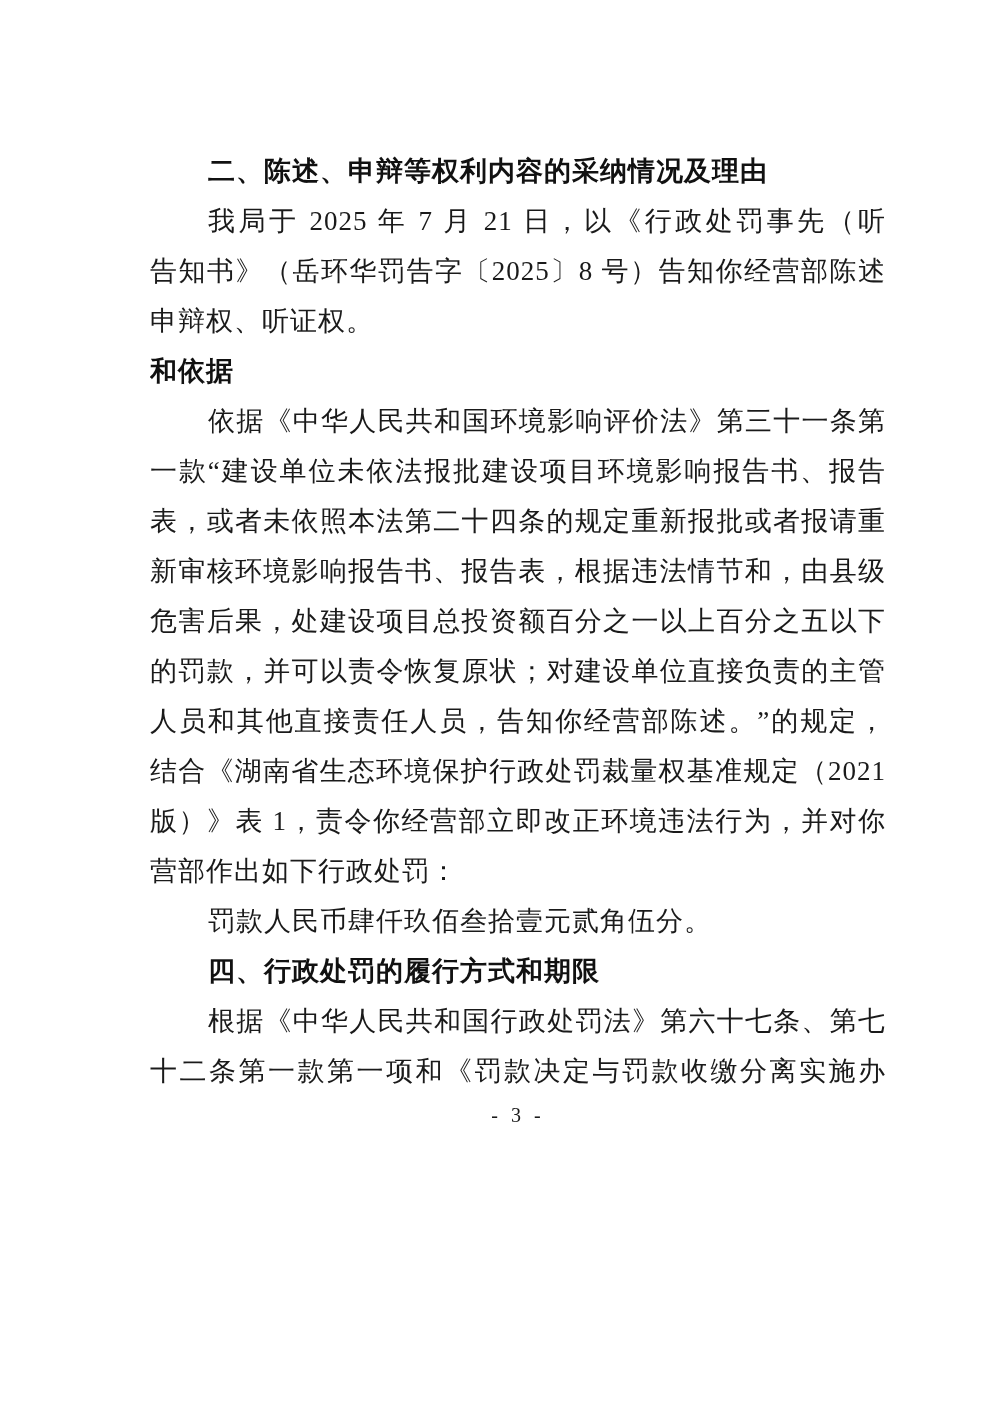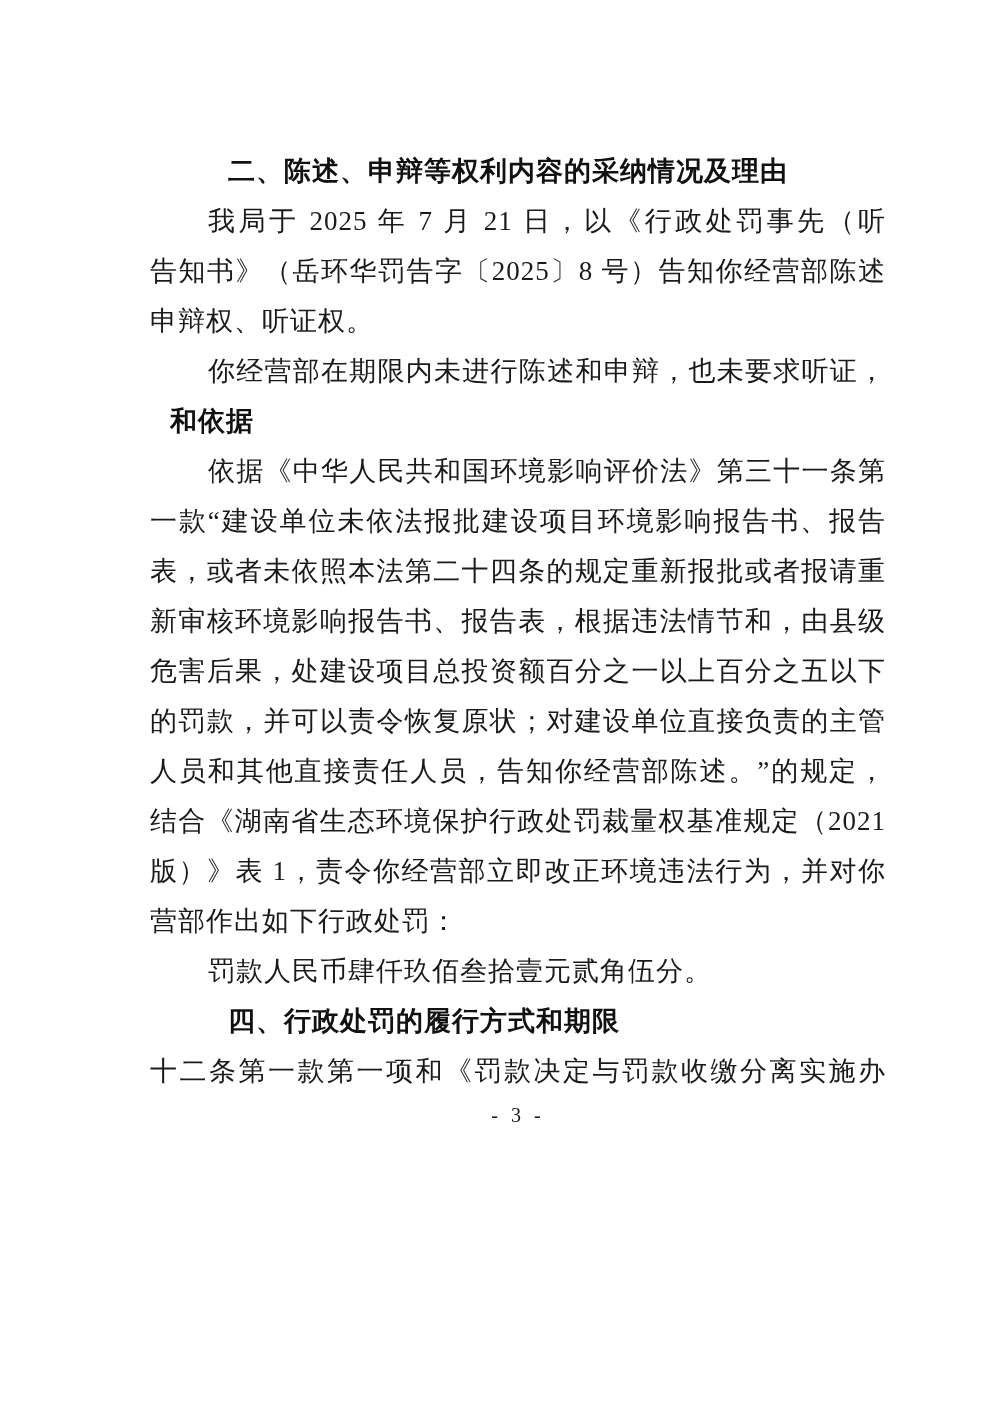--- a/index.html
+++ b/index.html
@@ -43,21 +43,20 @@
     padding-left: 58px;
   }
   .indent.fill {
     
     width: 678px;
   }
   .heading {
     font-family: "Liberation Sans", "DejaVu Sans", sans-serif;
     font-weight: 700;
     color: #111111;
-    margin-left: 20px;
   }
   .page-number {
     height: 34px;
     line-height: 34px;
     margin-top: 2px;
     text-align: center;
     font-size: 20px;
     letter-spacing: 4px;
     font-family: "Liberation Serif", "DejaVu Serif", serif;
     color: #1a1a1a;
@@ -65,30 +64,30 @@
 </style>
 </head>
 <body>
 
 <div class="page">
   <div class="text-block">
     <div class="line heading indent short">二、陈述、申辩等权利内容的采纳情况及理由</div>
     <div class="line indent fill">我局于 2025 年 7 月 21 日，以《行政处罚事先（听证）</div>
     <div class="line fill">告知书》（岳环华罚告字〔2025〕8 号）告知你经营部陈述</div>
     <div class="line short">申辩权、听证权。</div>
-    <div class="line indent fill">你经营部在期限内未进行陈述和申辩，也未要求听证，</div>
     <div class="line heading short">和依据</div>
     <div class="line indent fill">依据《中华人民共和国环境影响评价法》第三十一条第</div>
     <div class="line fill">一款“建设单位未依法报批建设项目环境影响报告书、报告</div>
     <div class="line fill">表，或者未依照本法第二十四条的规定重新报批或者报请重</div>
     <div class="line fill">新审核环境影响报告书、报告表，根据违法情节和，由县级</div>
     <div class="line fill">危害后果，处建设项目总投资额百分之一以上百分之五以下</div>
     <div class="line fill">的罚款，并可以责令恢复原状；对建设单位直接负责的主管</div>
     <div class="line fill">人员和其他直接责任人员，告知你经营部陈述。”的规定，</div>
     <div class="line fill">结合《湖南省生态环境保护行政处罚裁量权基准规定（2021</div>
     <div class="line fill">版）》表 1，责令你经营部立即改正环境违法行为，并对你经</div>
     <div class="line short">营部作出如下行政处罚：</div>
     <div class="line indent short">罚款人民币肆仟玖佰叁拾壹元贰角伍分。</div>
     <div class="line heading indent short">四、行政处罚的履行方式和期限</div>
+    <div class="line indent fill">根据《中华人民共和国行政处罚法》第六十七条、第七</div>
     <div class="line fill">十二条第一款第一项和《罚款决定与罚款收缴分离实施办法》</div>
     <div class="page-number">- 3 -</div>
   </div>
 </div>
 
 </body></html>

